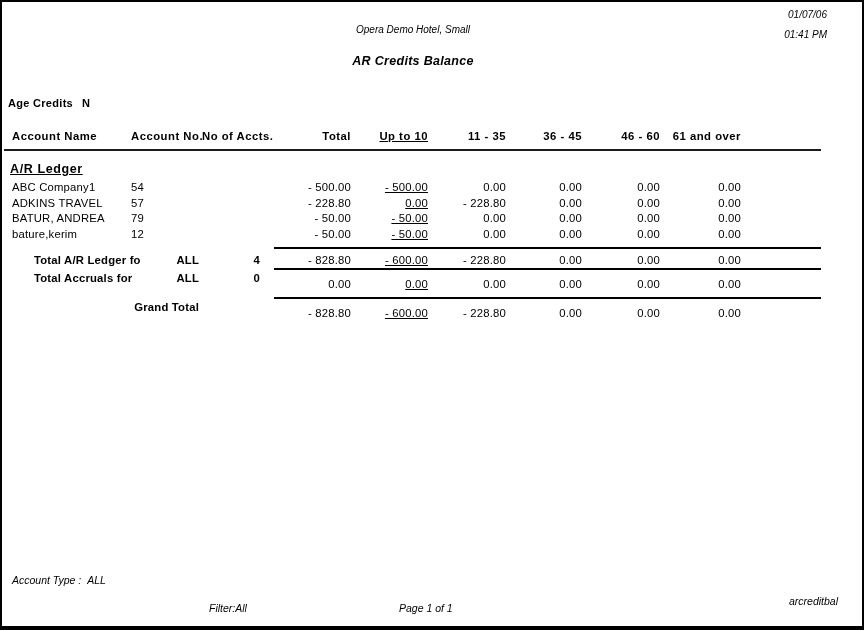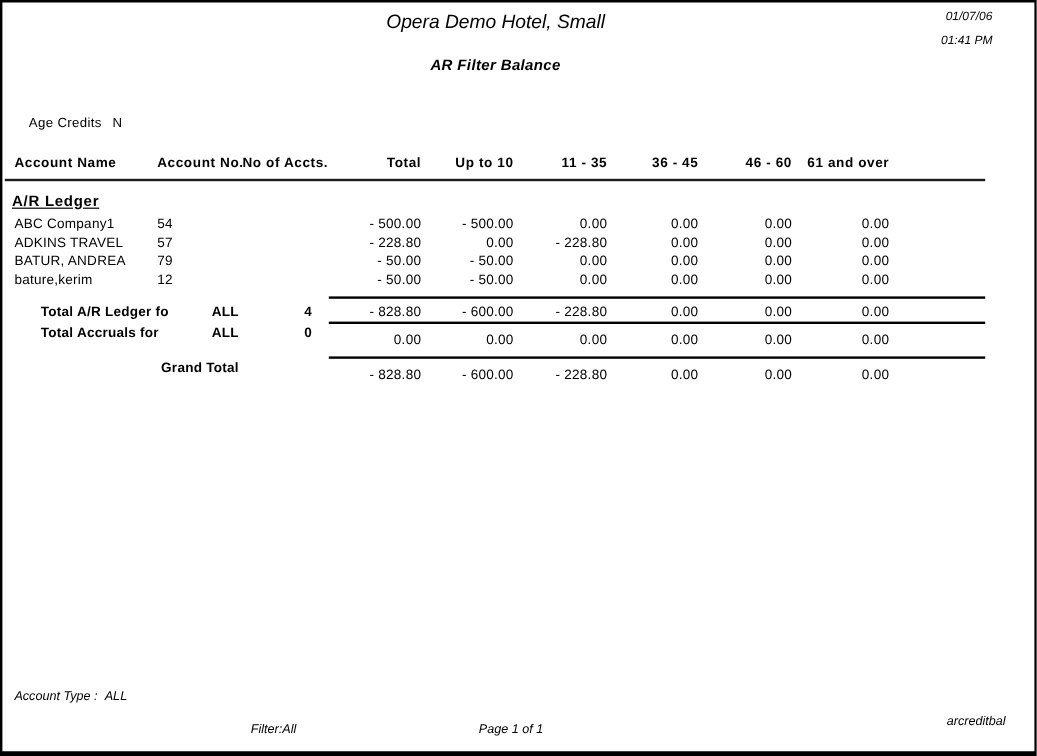--- a/index.html
+++ b/index.html
@@ -3,36 +3,36 @@
 <meta charset="utf-8">
 <style>
   html,body { margin:0; padding:0; background:#fff; }
   .page {
     position:relative; width:864px; height:630px; box-sizing:border-box;
     background:#fff; border:2px solid #000; border-bottom-width:4px;
     font-family:"Liberation Sans", sans-serif; color:#000; overflow:hidden;
   }
   
   .center-zone { position:absolute; left:0; top:0; width:822px; text-align:center; }
-  .hotel { margin-top:8px; font-size:16px; font-style:italic;text-align:center; }
+  .hotel { margin-top:22px; font-size:10px; font-style:italic;text-align:center; }
   .title { margin-top:19px; font-size:12.5px; font-weight:bold; font-style:italic; letter-spacing:.3px; }
   .datetime { position:absolute; top:7px; right:35px; text-align:right; font-size:10px; font-style:italic; }
   .datetime .time { margin-top:9px; }
   
-  .age { position:absolute; left:22px; top:95px; font-size:11px; font-weight:normal; letter-spacing:.3px; }
+  .age { position:absolute; left:6px; top:95px; font-size:11px; font-weight:bold; letter-spacing:.3px; }
   .age .val { margin-left:9px; }
   
   .table { position:absolute; left:2px; top:111px; width:817px; }
   .trow { display:grid; grid-template-columns:125px 73px 60px 92px 78px 75px 77px 77px 81px auto; }
   .c  { font-size:11.3px; letter-spacing:.2px; white-space:nowrap; }
   .h  { font-weight:bold; letter-spacing:.5px; }
   .c1 { padding-left:8px; }
   .c2 { padding-left:2px; }
   .c3,.c4,.c5,.c6,.c7,.c8,.c9 { text-align:right; }
-  .c3 { padding-right:2px; } .c4 { padding-right:3px; } .c5 { padding-right:4px; }
+  .c3 { padding-right:2px; } .c4 { padding-right:3px; } .c5 { padding-right:4px;text-decoration:underline; }
   .c6 { padding-right:1px; } .c7 { padding-right:2px; } .c8 { padding-right:1px; } .c9 { padding-right:1px; }
   .thead { padding-bottom:7px; border-bottom:2px solid #1c1c1c;margin-top:17px; }
   .section-title { margin:8px 0 0 6px; }
   .section-title span {
     font-size:12.5px; font-weight:bold; letter-spacing:.6px; text-decoration:underline;
   }
   .section-title.acc { margin-top:7px; }
   .datarows { margin-top:3px; }
   .datarows .trow { height:15.5px; line-height:15.5px; }
   .rule { border-top:2px solid #000; margin-left:270px; height:0; }
@@ -52,21 +52,21 @@
   .f-page   { left:397px; top:600px;text-align:right; }
   .f-report { right:24px; top:593px; }
 </style>
 </head>
 <body>
 
 <div class="page">
 
   <div class="center-zone">
     <div class="hotel">Opera Demo Hotel, Small</div>
-    <div class="title">AR Filter Balance</div>
+    <div class="title">AR Credits Balance</div>
   </div>
   <div class="datetime">
     <div class="date">01/07/06</div>
     <div class="time">01:41 PM</div>
   </div>
 
   <div class="age">
     <span>Age Credits</span><span class="val">N</span>
   </div>
 

